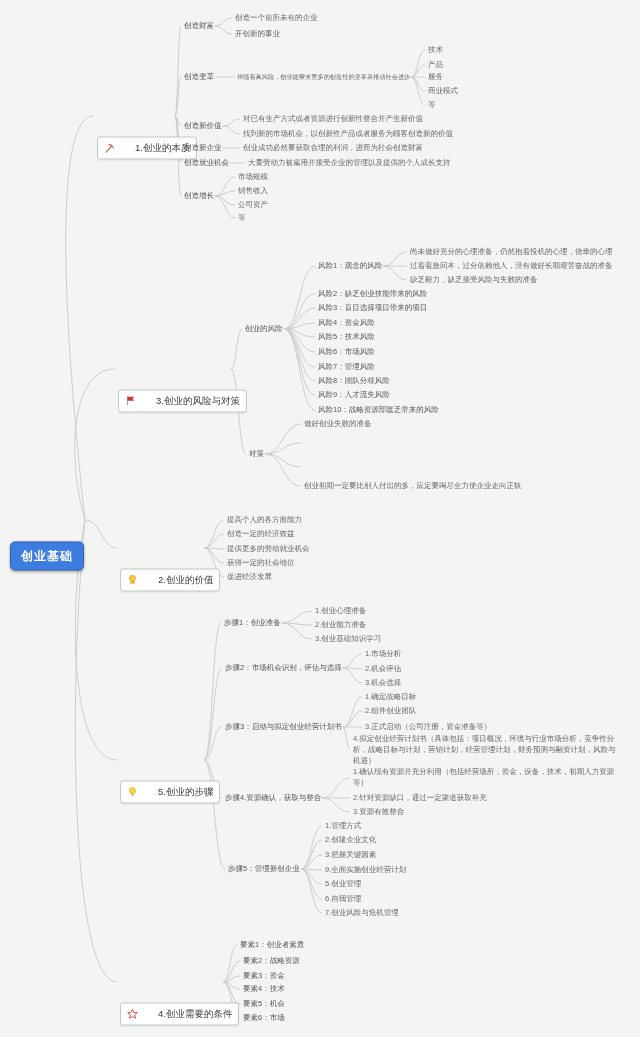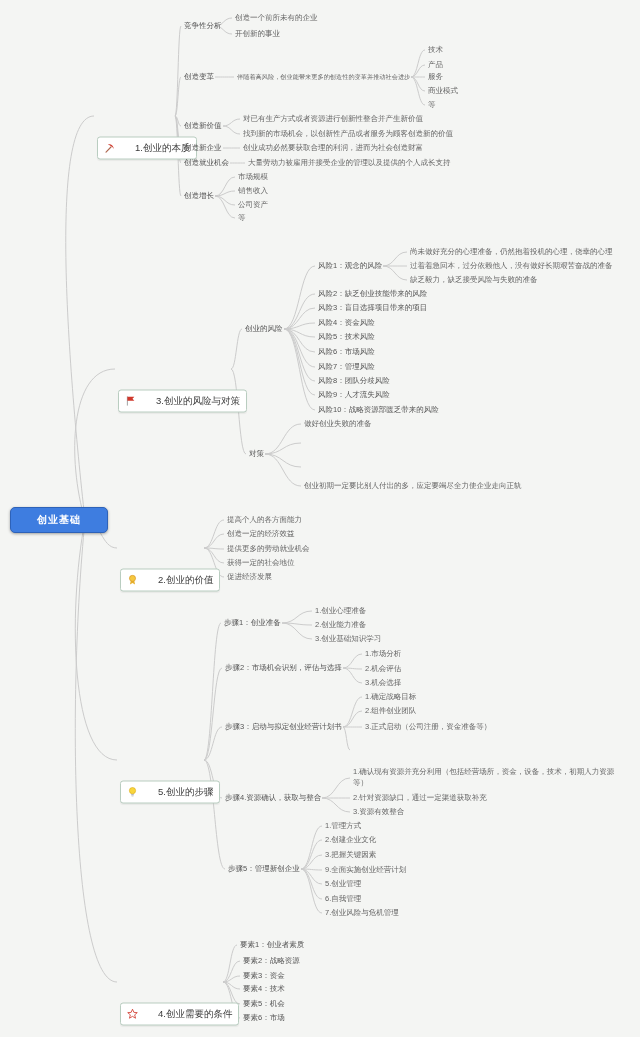--- a/index.html
+++ b/index.html
@@ -1,21 +1,21 @@
 <!DOCTYPE html>
 <html><head>
 <meta charset="utf-8">
 <style>
   *{margin:0;padding:0;box-sizing:border-box;}
   html,body{background:#ffffff;font-family:"Liberation Sans","DejaVu Sans",sans-serif;}
   #stage{position:relative;width:640px;height:1037px;overflow:hidden;background:#f4f5f3;}
   #edges{position:absolute;left:0;top:0;width:640px;height:1037px;z-index:0;}
   .node{position:absolute;transform:translateY(-50%);white-space:nowrap;z-index:1;cursor:default;}
-  .root{font-size:10px;font-weight:bold;color:#ffffff;padding:5px 26px;border-radius:5px;
-        border:1px solid #2e62b8;box-shadow:0 1px 3px rgba(0,0,0,.35);letter-spacing:1px;}
+  .root{font-size:12px;font-weight:bold;color:#ffffff;padding:5px 10px;border-radius:5px;
+        border:1px solid #2e62b8;box-shadow:0 1px 3px rgba(0,0,0,.35);letter-spacing:1px;margin-top:36px;}
   .box{display:flex;align-items:center;gap:20px;background:#ffffff;
        border:1px solid var(--box-border,#b9cdc0);border-radius:3px;padding:4px 6px;
        font-size:9.5px;color:#3a3a3a;box-shadow:0 1px 1px rgba(0,0,0,.05);margin-top:32px;}
   .mid{font-size:7.5px;color:#555555;}
   .leaf{font-size:7.5px;color:#666666;}
   .wrap{white-space:normal;line-height:1.45;}
   .icon{display:inline-flex;flex:0 0 auto;}
   .icon svg{width:11px;height:11px;display:block;}
   .lbl{display:inline-block;}
 </style>
@@ -110,21 +110,21 @@
 <div class="node root" style="left: 10px; top: 520px; background: rgb(62, 125, 224);"><span class="lbl">创业基础</span></div>
     <div class="node box" style="left: 97px; top: 116px;">
       <span class="icon">
         <svg viewBox="0 0 12 12" xmlns="http://www.w3.org/2000/svg">
           <path d="M2.2 10.5 L7.6 4.9" stroke="#b06a52" stroke-width="1.3" fill="none" stroke-linecap="round"></path>
           <path d="M4.3 2.2 C7.2 1.1 10.4 3.3 10.7 7 C9.2 4.5 6.7 3.1 4.3 2.2 Z" fill="#d0382c"></path>
         </svg>
       </span>
       <span class="lbl">1.创业的本质</span>
     </div>
-    <div class="node mid" style="left: 184px; top: 26px;"><span class="lbl">竞争性分析</span></div>
+    <div class="node mid" style="left: 184px; top: 26px;"><span class="lbl">创造财富</span></div>
     <div class="node leaf" style="left: 235px; top: 18px;"><span class="lbl">创造一个前所未有的企业</span></div>
     <div class="node leaf" style="left: 235px; top: 34px;"><span class="lbl">开创新的事业</span></div>
     <div class="node mid" style="left: 184px; top: 77px;"><span class="lbl">创造变革</span></div>
     <div class="node leaf" style="left: 237px; top: 77px; font-size: 6.2px;"><span class="lbl">伴随着高风险，创业能带来更多的创造性的变革并推动社会进步</span></div>
     <div class="node leaf" style="left: 428px; top: 50px;"><span class="lbl">技术</span></div>
     <div class="node leaf" style="left: 428px; top: 65px;"><span class="lbl">产品</span></div>
     <div class="node leaf" style="left: 428px; top: 77px;"><span class="lbl">服务</span></div>
     <div class="node leaf" style="left: 428px; top: 91px;"><span class="lbl">商业模式</span></div>
     <div class="node leaf" style="left: 428px; top: 105px;"><span class="lbl">等</span></div>
     <div class="node mid" style="left: 184px; top: 126px;"><span class="lbl">创造新价值</span></div>
@@ -194,20 +194,21 @@
     <div class="node leaf" style="left: 315px; top: 625px;"><span class="lbl">2.创业能力准备</span></div>
     <div class="node leaf" style="left: 315px; top: 639px;"><span class="lbl">3.创业基础知识学习</span></div>
     <div class="node mid" style="left: 225px; top: 668px;"><span class="lbl">步骤2：市场机会识别，评估与选择</span></div>
     <div class="node leaf" style="left: 365px; top: 654px;"><span class="lbl">1.市场分析</span></div>
     <div class="node leaf" style="left: 365px; top: 669px;"><span class="lbl">2.机会评估</span></div>
     <div class="node leaf" style="left: 365px; top: 683px;"><span class="lbl">3.机会选择</span></div>
     <div class="node mid" style="left: 225px; top: 727px;"><span class="lbl">步骤3：启动与拟定创业经营计划书</span></div>
     <div class="node leaf" style="left: 365px; top: 697px;"><span class="lbl">1.确定战略目标</span></div>
     <div class="node leaf" style="left: 365px; top: 711px;"><span class="lbl">2.组件创业团队</span></div>
     <div class="node leaf" style="left: 365px; top: 727px;"><span class="lbl">3.正式启动（公司注册，资金准备等）</span></div>
+    <div class="node leaf wrap" style="left: 353px; top: 750px; width: 266px;"><span class="lbl">4.拟定创业经营计划书（具体包括：项目概况，环境与行业市场分析，竞争性分析，战略目标与计划，营销计划，经营管理计划，财务预测与融资计划，风险与机遇）</span></div>
     <div class="node mid" style="left: 225px; top: 798px;"><span class="lbl">步骤4.资源确认，获取与整合</span></div>
     <div class="node leaf wrap" style="left: 353px; top: 778px; width: 266px;"><span class="lbl">1.确认现有资源并充分利用（包括经营场所，资金，设备，技术，初期人力资源等）</span></div>
     <div class="node leaf" style="left: 353px; top: 798px;"><span class="lbl">2.针对资源缺口，通过一定渠道获取补充</span></div>
     <div class="node leaf" style="left: 353px; top: 812px;"><span class="lbl">3.资源有效整合</span></div>
     <div class="node mid" style="left: 228px; top: 869px;"><span class="lbl">步骤5：管理新创企业</span></div>
     <div class="node leaf" style="left: 325px; top: 826px;"><span class="lbl">1.管理方式</span></div>
     <div class="node leaf" style="left: 325px; top: 840px;"><span class="lbl">2.创建企业文化</span></div>
     <div class="node leaf" style="left: 325px; top: 855px;"><span class="lbl">3.把握关键因素</span></div>
     <div class="node leaf" style="left: 325px; top: 870px;"><span class="lbl">9.全面实施创业经营计划</span></div>
     <div class="node leaf" style="left: 325px; top: 884px; text-align: center;"><span class="lbl">5.创业管理</span></div>

